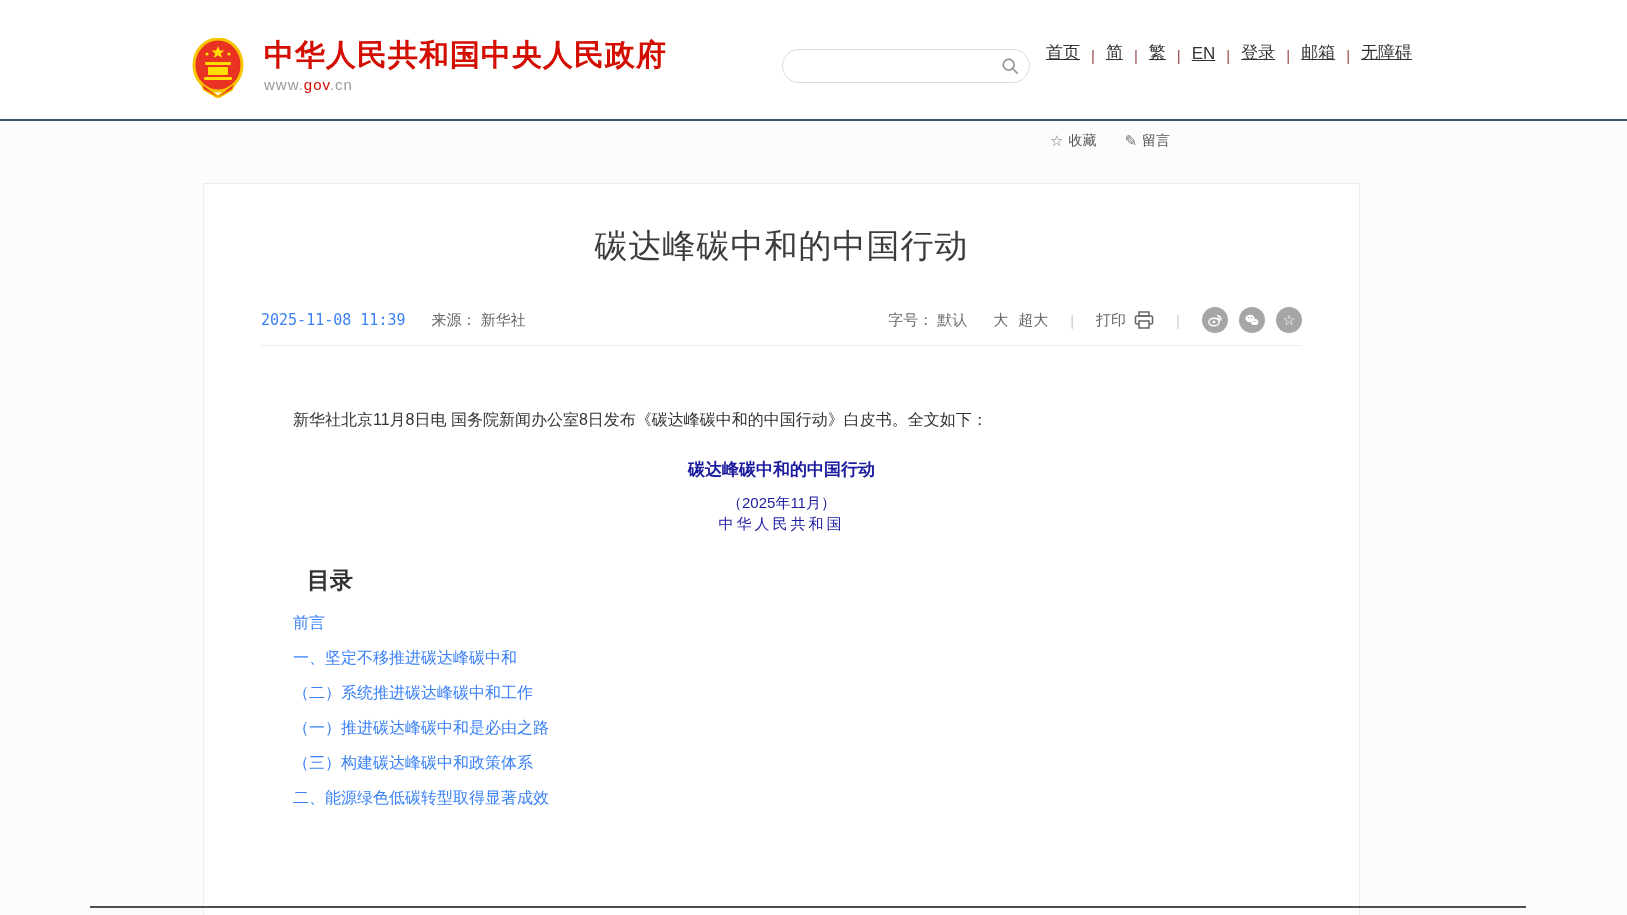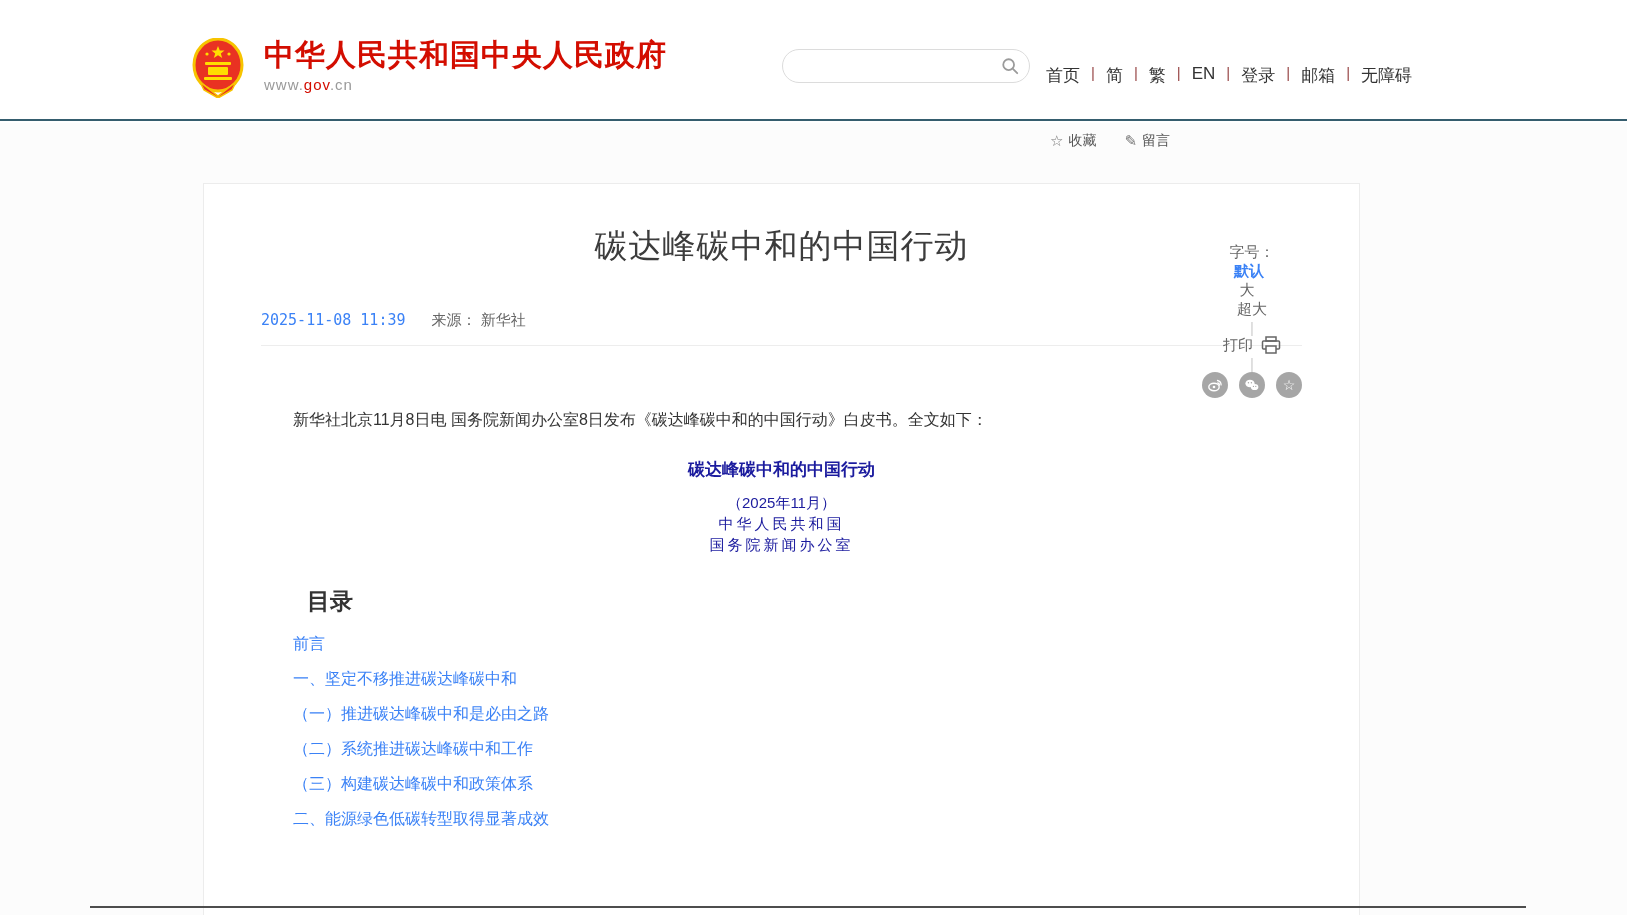--- a/index.html
+++ b/index.html
@@ -12,44 +12,44 @@
   .emblem { width:52px; height:60px; }
   .site-text { margin-left:20px; }
   .site-title { font-size:30px; font-weight:bold; color:#d30d00; letter-spacing:1px; line-height:34px; }
   .site-url { margin-top:4px; font-size:15px; color:#9a9a9a; letter-spacing:1px; }
   .site-url .hl { color:#d30d00; }
 
   .search-box { position:absolute; left:782px; top:49px; width:248px; height:34px; background:#fff; border:1px solid #dcdcdc; border-radius:17px; display:flex; align-items:center; padding:0 10px 0 16px; }
   .search-input { flex:1; border:none; outline:none; font-size:14px; color:#333; background:transparent; }
   .search-icon { width:18px; height:18px; flex:0 0 auto; }
 
-  .top-nav { position:absolute; left:1046px; top:64px; height:26px; display:flex; align-items:flex-start; font-size:17px; color:#333; white-space:nowrap; }
+  .top-nav { position:absolute; left:1046px; top:38px; height:26px; display:flex; align-items:flex-end; font-size:17px; color:#333; white-space:nowrap;text-decoration:underline; }
   .top-nav .nav-item { color:#333; cursor:pointer; }
   .top-nav .sep { color:#9a4a4a; margin:0 11px; font-size:15px; }
 
   
   .page-bg { position:absolute; left:0; top:123px; width:1627px; height:792px; background:#fcfcfc; }
 
   .quick-actions { position:absolute; left:1050px; top:132px; display:flex; align-items:center; font-size:14px; color:#555; z-index:6; }
   .quick-actions .qa { display:flex; align-items:center; cursor:pointer; }
   .quick-actions .qa + .qa { margin-left:28px; }
   .quick-actions .qa-icon { font-size:15px; color:#777; margin-right:5px; }
 
   
   .card { position:absolute; left:203px; top:183px; width:1157px; height:760px; background:#ffffff; border:1px solid #ececec; z-index:5; }
   .card-inner { position:relative; width:100%; height:100%; padding:0 57px; }
 
   .article-title { margin-top:40px; text-align:center; font-size:33px; color:#3c3c3c; font-weight:500; letter-spacing:1px; }
 
   .meta-row { margin-top:38px; display:flex; align-items:center; height:26px; }
   .meta-date { font-family:"DejaVu Sans Mono","Liberation Mono",monospace; font-size:15px; color:#3b82f6; }
   .meta-source { margin-left:26px; font-size:15px; color:#666; }
-  .meta-right { margin-left:auto; display:flex; align-items:center; font-size:15px; color:#666;flex-direction:column; }
+  .meta-right { margin-left:auto; display:flex; align-items:center; font-size:15px; color:#666; }
   .fs-label { color:#666; }
-  .fs-default { color:#3b82f6; font-weight:bold; margin:0 10px 0 4px; cursor:pointer; }
+  .fs-default { color:#737373; font-weight:normal; margin:0 26px 0 4px; cursor:pointer; }
   .fs-large { color:#666; margin-right:10px; cursor:pointer; }
   .fs-xlarge { color:#666; cursor:pointer; }
   .meta-sep { color:#cfcfcf; margin:0 22px; }
   .print-wrap { display:flex; align-items:center; cursor:pointer; }
   .print-icon { margin-left:8px; width:20px; height:18px; }
   .share-icons { display:flex; align-items:center; }
   .share-circle { width:26px; height:26px; border-radius:50%; background:#a6a6a6; display:flex; align-items:center; justify-content:center; cursor:pointer; }
   .share-circle + .share-circle { margin-left:11px; }
   .share-circle svg { display:block; }
   .share-star { color:#ffffff; font-size:14px; line-height:1; }
@@ -181,27 +181,26 @@
     </div>
 
     <div class="meta-divider"></div>
 
     <div class="article-body">
       <p class="p-intro">新华社北京11月8日电 国务院新闻办公室8日发布《碳达峰碳中和的中国行动》白皮书。全文如下：</p>
 
       <p class="center-line doc-title">碳达峰碳中和的中国行动</p>
       <p class="center-line doc-date">（2025年11月）</p>
       <p class="center-line doc-org">中华人民共和国</p>
-      <p class="center-line doc-org">国务院新闻办公室</p>
 
       <p class="toc-heading">目录</p>
       <p class="toc-item">前言</p>
       <p class="toc-item">一、坚定不移推进碳达峰碳中和</p>
+      <p class="toc-item">（二）系统推进碳达峰碳中和工作</p>
       <p class="toc-item">（一）推进碳达峰碳中和是必由之路</p>
-      <p class="toc-item">（二）系统推进碳达峰碳中和工作</p>
       <p class="toc-item">（三）构建碳达峰碳中和政策体系</p>
       <p class="toc-item">二、能源绿色低碳转型取得显著成效</p>
 
     </div>
 
   </div>
 </div>
 
 <div class="bottom-line"></div>
 

